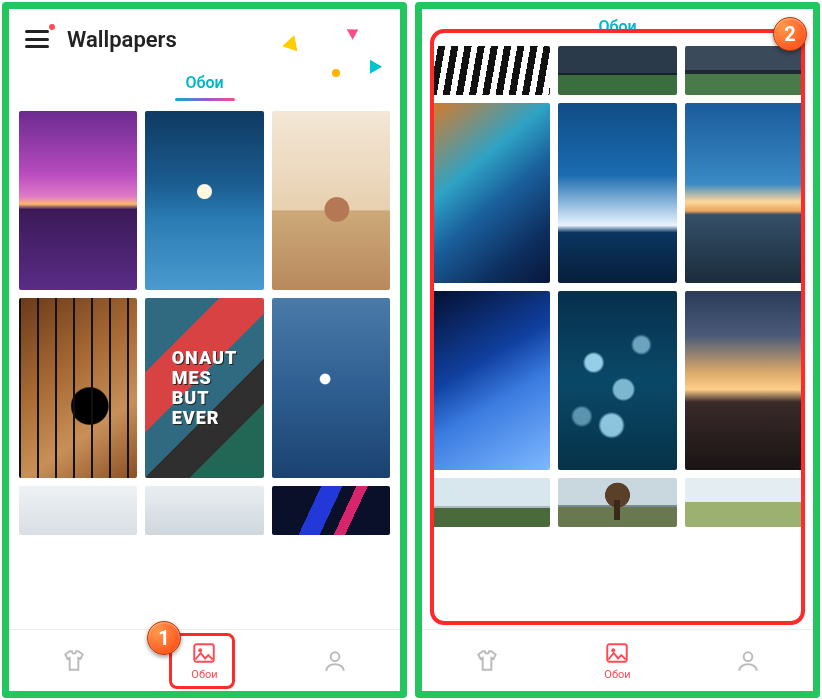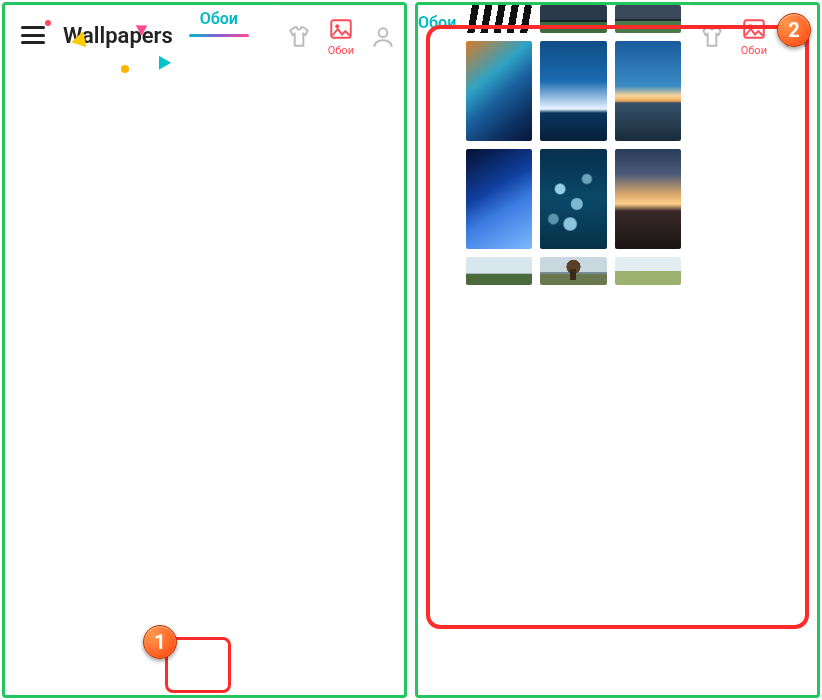--- a/index.html
+++ b/index.html
@@ -9,24 +9,24 @@
     background: #fff;
     font-family: -apple-system, BlinkMacSystemFont, "Segoe UI", Roboto, sans-serif;
     position: relative;
     display: flex;
     gap: 8px;
     padding: 2px;
   }
   .phone {
     flex: 1;
     background: #fff;
-    border: 3px solid #22c55e;
+    border: 7px solid #22c55e;
     border-radius: 4px;
     display: flex;
-    flex-direction: row;
+    flex-direction: column;
     overflow: hidden;
     position: relative;
   }
 
   
   .header {
     height: 60px;
     display: flex;
     align-items: center;
     padding: 0 16px;

